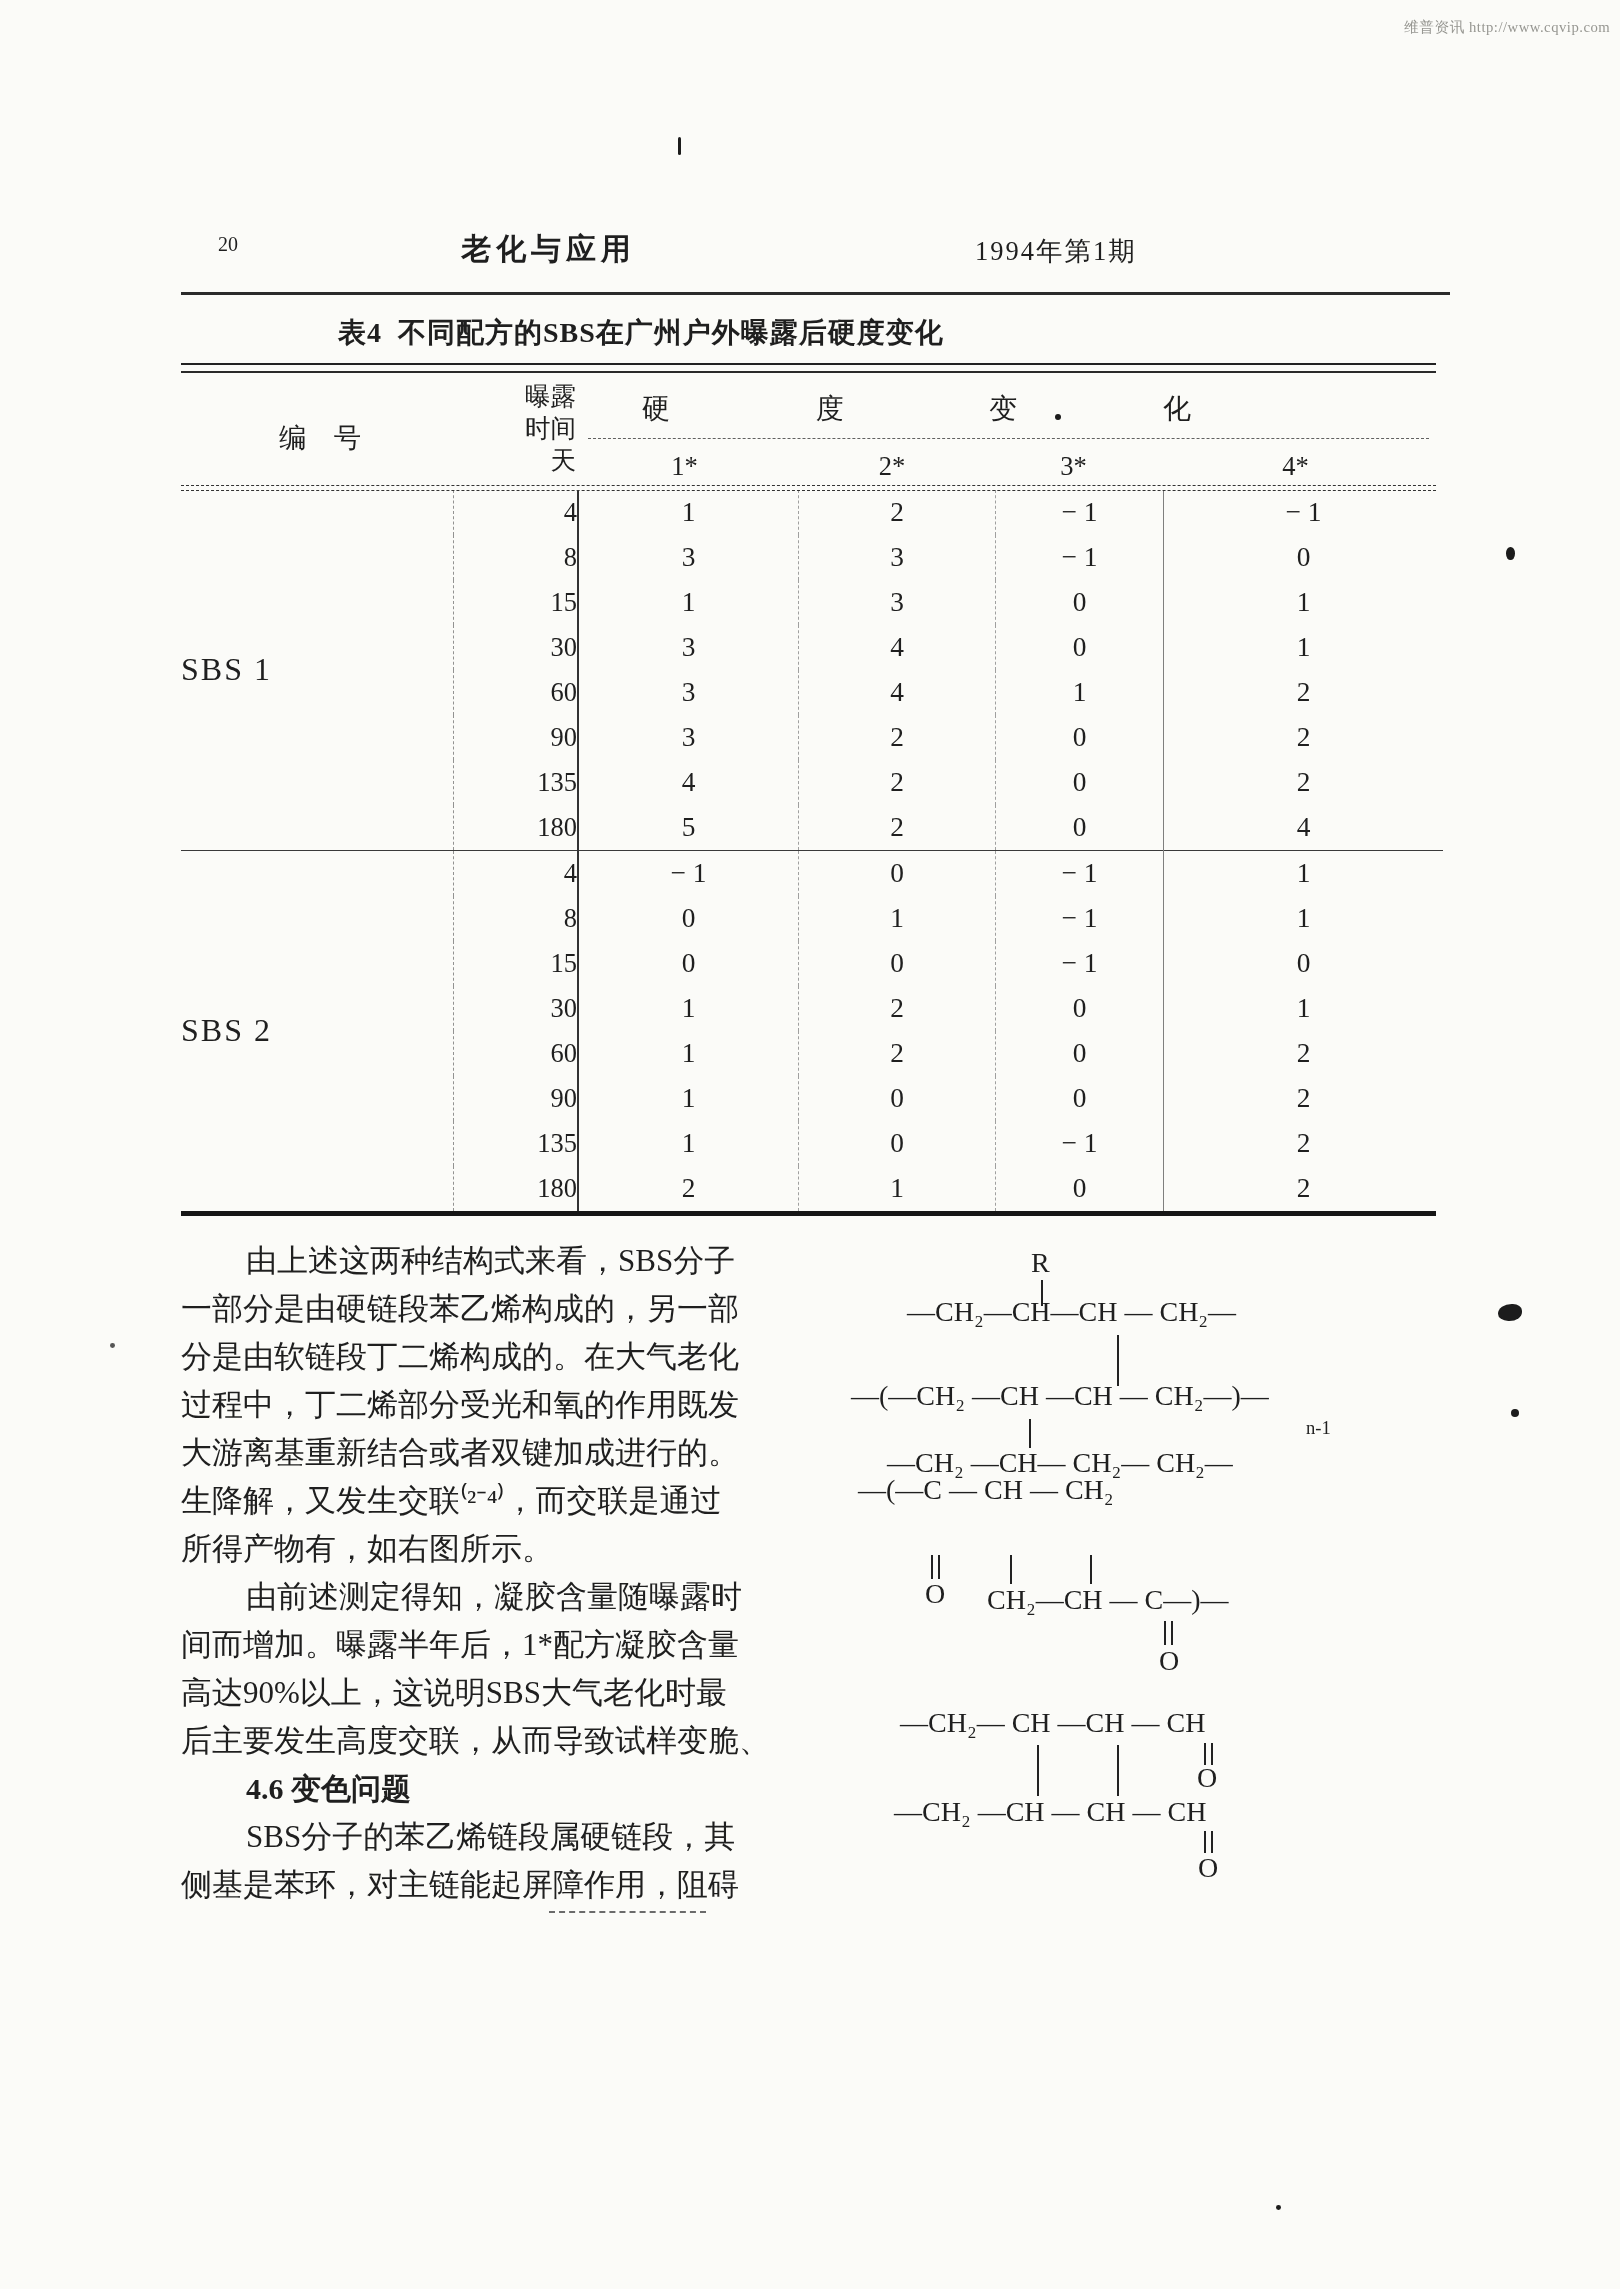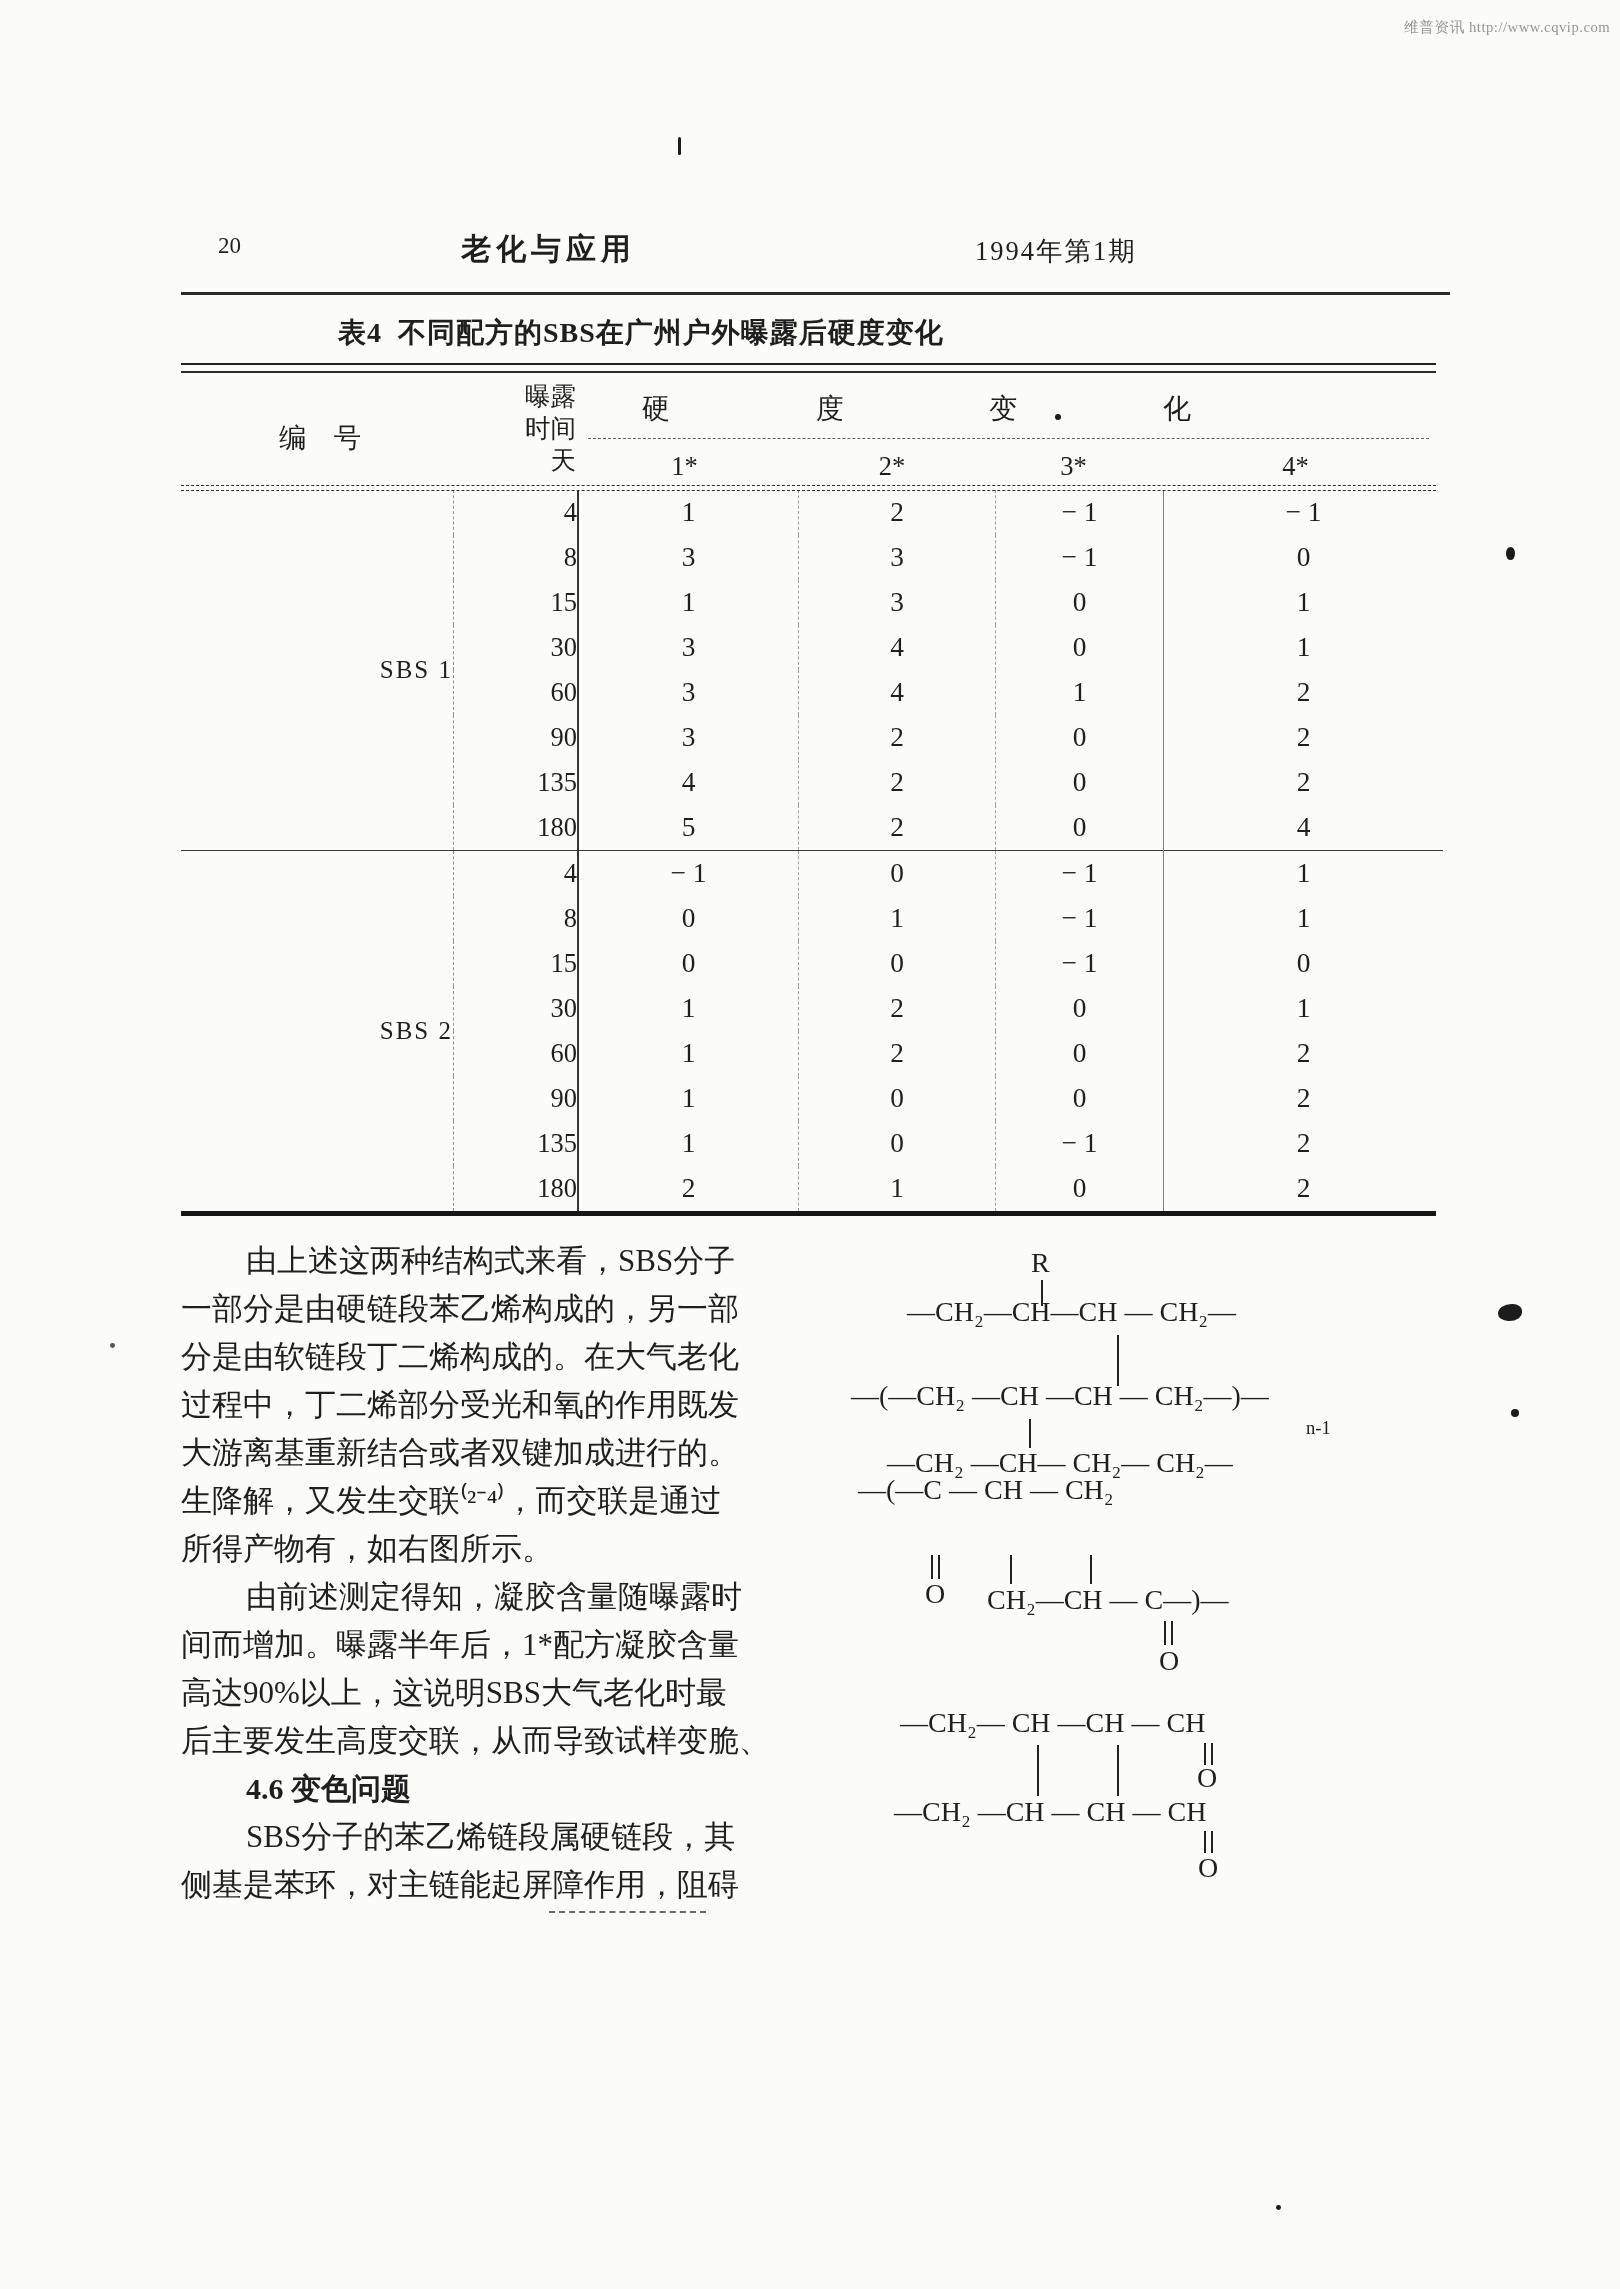--- a/index.html
+++ b/index.html
@@ -2,21 +2,21 @@
 <html><head>
 <meta charset="utf-8">
 <style>
   html,body{margin:0;padding:0;}
   body{background:#d8d8d4;}
   .page{position:relative;width:1620px;height:2290px;background:#fbfbf8;overflow:hidden;
         font-family:"Liberation Serif", serif;color:#1f1f1f;}
   
   .watermark{position:absolute;top:18px;right:9.8px;font-size:14.7px;color:#969691;letter-spacing:0.5px;}
   
-  .pg-num{position:absolute;left:218px;top:233px;font-size:23px;}
+  .pg-num{position:absolute;left:218px;top:233px;font-size:20px;}
   .journal{position:absolute;left:421px;top:229px;width:255px;text-align:center;font-size:30px;letter-spacing:4.9px;font-weight:bold;}
   .issue{position:absolute;left:975px;top:233px;font-size:26.5px;letter-spacing:2px;}
   .header-rule{position:absolute;left:181px;top:292px;width:1269px;height:2.9px;background:#2b2b2b;}
   
   .caption{position:absolute;left:338px;top:314px;font-size:28px;font-weight:bold;white-space:pre;letter-spacing:1px;}
   
   .tz{position:absolute;left:181px;top:363px;width:1255px;}
   .tz-top{height:5.9px;border-top:2px solid #222;border-bottom:2px solid #2a2a2a;}
   .thead{position:relative;height:117px;}
   .th-id{position:absolute;left:98px;top:47px;font-size:27.4px;white-space:pre;}
@@ -25,21 +25,21 @@
   .th-group-rule{position:absolute;left:407px;top:65px;width:841px;border-top:1.5px dashed rgba(45,45,45,.75);}
   .sub{position:absolute;top:78px;text-align:center;font-size:26.5px;}
   .sub1{left:394px;width:219px;}
   .sub2{left:613px;width:196px;}
   .sub3{left:809px;width:167px;}
   .sub4{left:975px;width:279px;}
   .thead-rule{position:absolute;left:0;top:112px;width:1255px;height:3.9px;
               border-top:1.5px dashed #333;border-bottom:1.5px dashed #333;}
   table.data{border-collapse:collapse;table-layout:fixed;width:1255px;font-size:27.4px;}
   table.data td{height:45px;padding:0;vertical-align:middle;}
-  td.lbl{width:272px;text-align:right;font-size:25px;letter-spacing:2px;}
+  td.lbl{width:272px;text-align:left;font-size:32px;letter-spacing:2px;}
   td.day{width:123px;text-align:right;padding-right:27.4px;font-size:26.5px;
          border-left:1.5px dashed rgba(60,60,60,.55);border-right:2px solid #333;}
   td.c{text-align:center;}
   td.c1{width:219px;}
   td.c2{width:196px;border-left:1.5px dashed rgba(70,70,70,.5);}
   td.c3{width:167px;border-left:1.5px dashed rgba(70,70,70,.5);}
   td.c4{width:279px;border-left:1.5px solid rgba(60,60,60,.65);}
   tr.gdiv td{border-top:1.5px solid #3a3a3a;}
   .tz-bottom{height:4.9px;background:#161616;}
   

